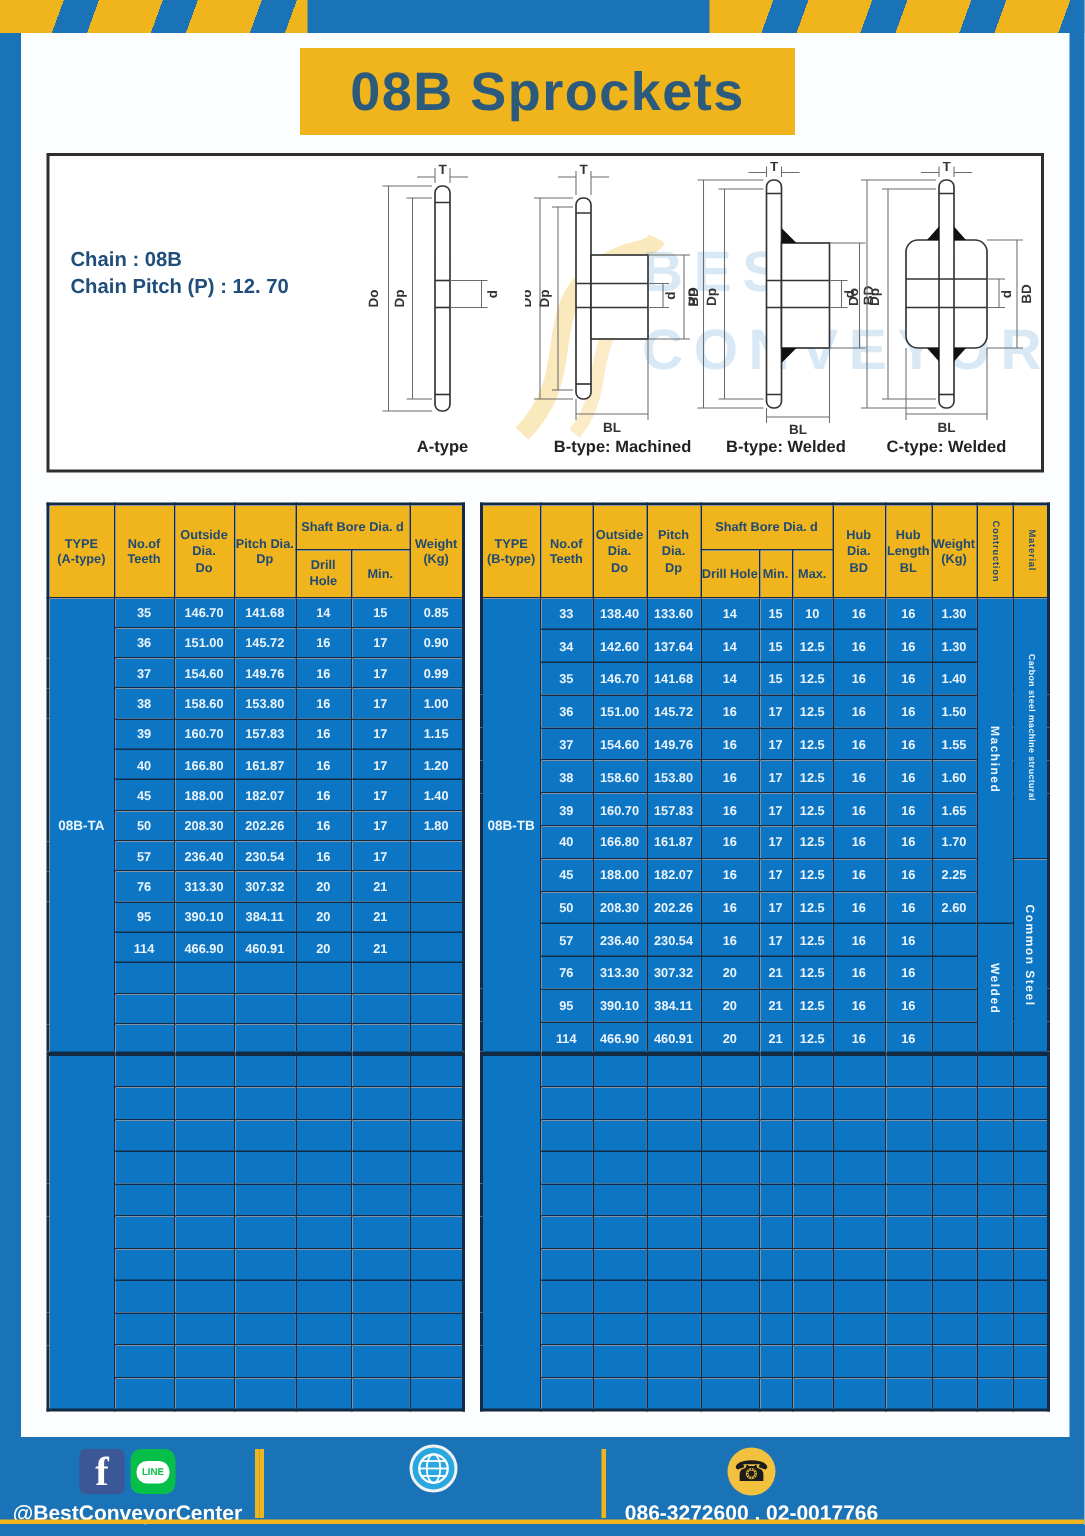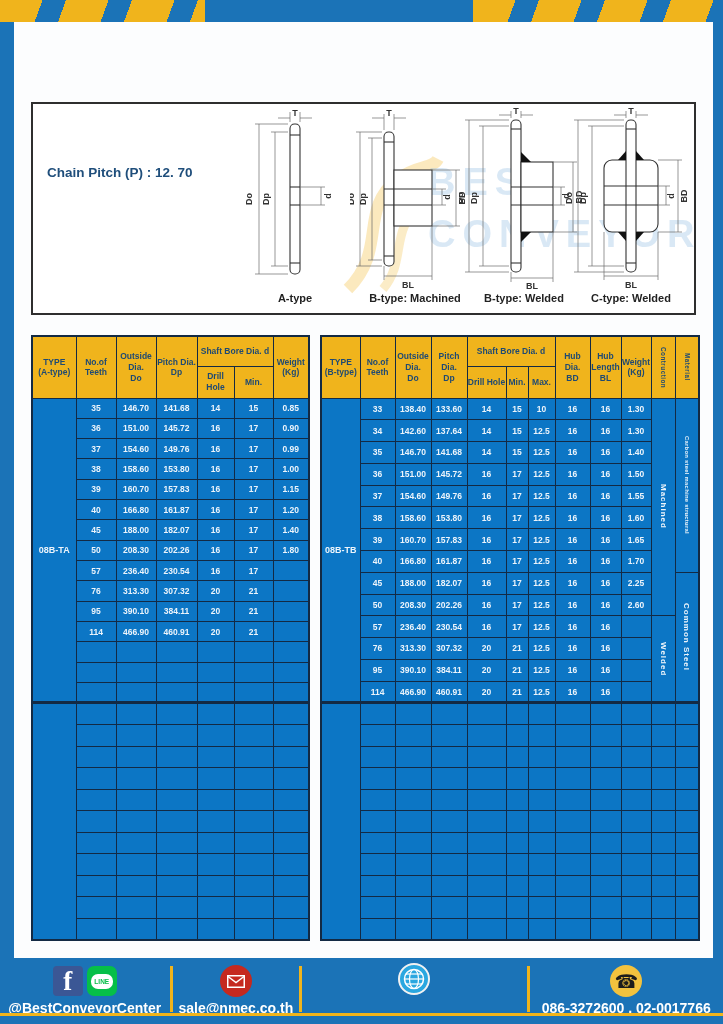--- a/index.html
+++ b/index.html
@@ -57,32 +57,36 @@
   .icon-phone{background:#f2c23e;color:#1c1c1c;font-size:19px;font-family:"DejaVu Sans",sans-serif;line-height:32px;}
 </style>
 </head>
 <body>
 
 <div class="canvas">
   <div class="topbar-stripes stripes-left"></div>
   <div class="topbar-stripes stripes-right"></div>
 
   <div class="page">
+    <div class="title-banner">
+      <span>08B Sprockets</span>
+    </div>
 
     <div class="diagram-panel">
       <svg class="wm-swirl" width="120" height="160" viewBox="0 0 120 160">
         <path d="M20,150 C60,110 30,70 70,40 C90,25 105,30 110,20" fill="none" stroke="rgba(243,192,70,0.35)" stroke-width="12"></path>
         <path d="M55,150 C80,120 60,90 95,65" fill="none" stroke="rgba(243,192,70,0.3)" stroke-width="9"></path>
       </svg>
       <div class="watermark">
         <div>BEST</div>
         <div>CONVEYOR</div>
       </div>
 
       <div class="spec-block">
+        <div>Chain  : 08B</div>
         <div>Chain Pitch (P)  :  12. 70</div>
       </div>
 
       <div class="diagram" style="left:197px">
         <svg width="130" height="182" viewBox="0 0 130 182">
           <line class="dim" x1="60" y1="14" x2="60" y2="4"></line>
             <line class="dim" x1="70" y1="14" x2="70" y2="4"></line>
           <line class="dim" x1="48" y1="10" x2="60" y2="10"></line>
             <line class="dim" x1="70" y1="10" x2="82" y2="10"></line>
           <text class="dimtxt" x="65" y="8" text-anchor="middle">T</text>
@@ -827,31 +831,20 @@
     <div class="f-group fg1">
       <div class="f-icons">
         <div class="icon-fb">f</div>
         <div class="icon-line">
           <div class="line-bubble">LINE</div>
         </div>
       </div>
       <div class="f-label">@BestConveyorCenter</div>
     </div>
     <div class="f-div"></div>
-    <div class="f-group fg2">
-      <div class="f-icons">
-        <div class="icon-circle icon-mail">
-          <svg width="18" height="13" viewBox="0 0 18 13">
-            <rect x="0.75" y="0.75" width="16.5" height="11.5" fill="none" stroke="#fff" stroke-width="1.5"></rect>
-            <path d="M1,1.5 L9,7.5 L17,1.5" fill="none" stroke="#fff" stroke-width="1.5"></path>
-          </svg>
-        </div>
-      </div>
-      <div class="f-label">sale@nmec.co.th</div>
-    </div>
     <div class="f-div"></div>
     <div class="f-group fg3">
       <div class="f-icons">
         <div class="icon-circle icon-globe">
           <svg width="22" height="22" viewBox="0 0 22 22">
             <circle cx="11" cy="11" r="9.5" fill="none" stroke="#fff" stroke-width="1.5"></circle>
             <ellipse cx="11" cy="11" rx="4.5" ry="9.5" fill="none" stroke="#fff" stroke-width="1.2"></ellipse>
             <line x1="1.5" y1="11" x2="20.5" y2="11" stroke="#fff" stroke-width="1.2"></line>
             <line x1="2.5" y1="6" x2="19.5" y2="6" stroke="#fff" stroke-width="1.2"></line>
             <line x1="2.5" y1="16" x2="19.5" y2="16" stroke="#fff" stroke-width="1.2"></line>

